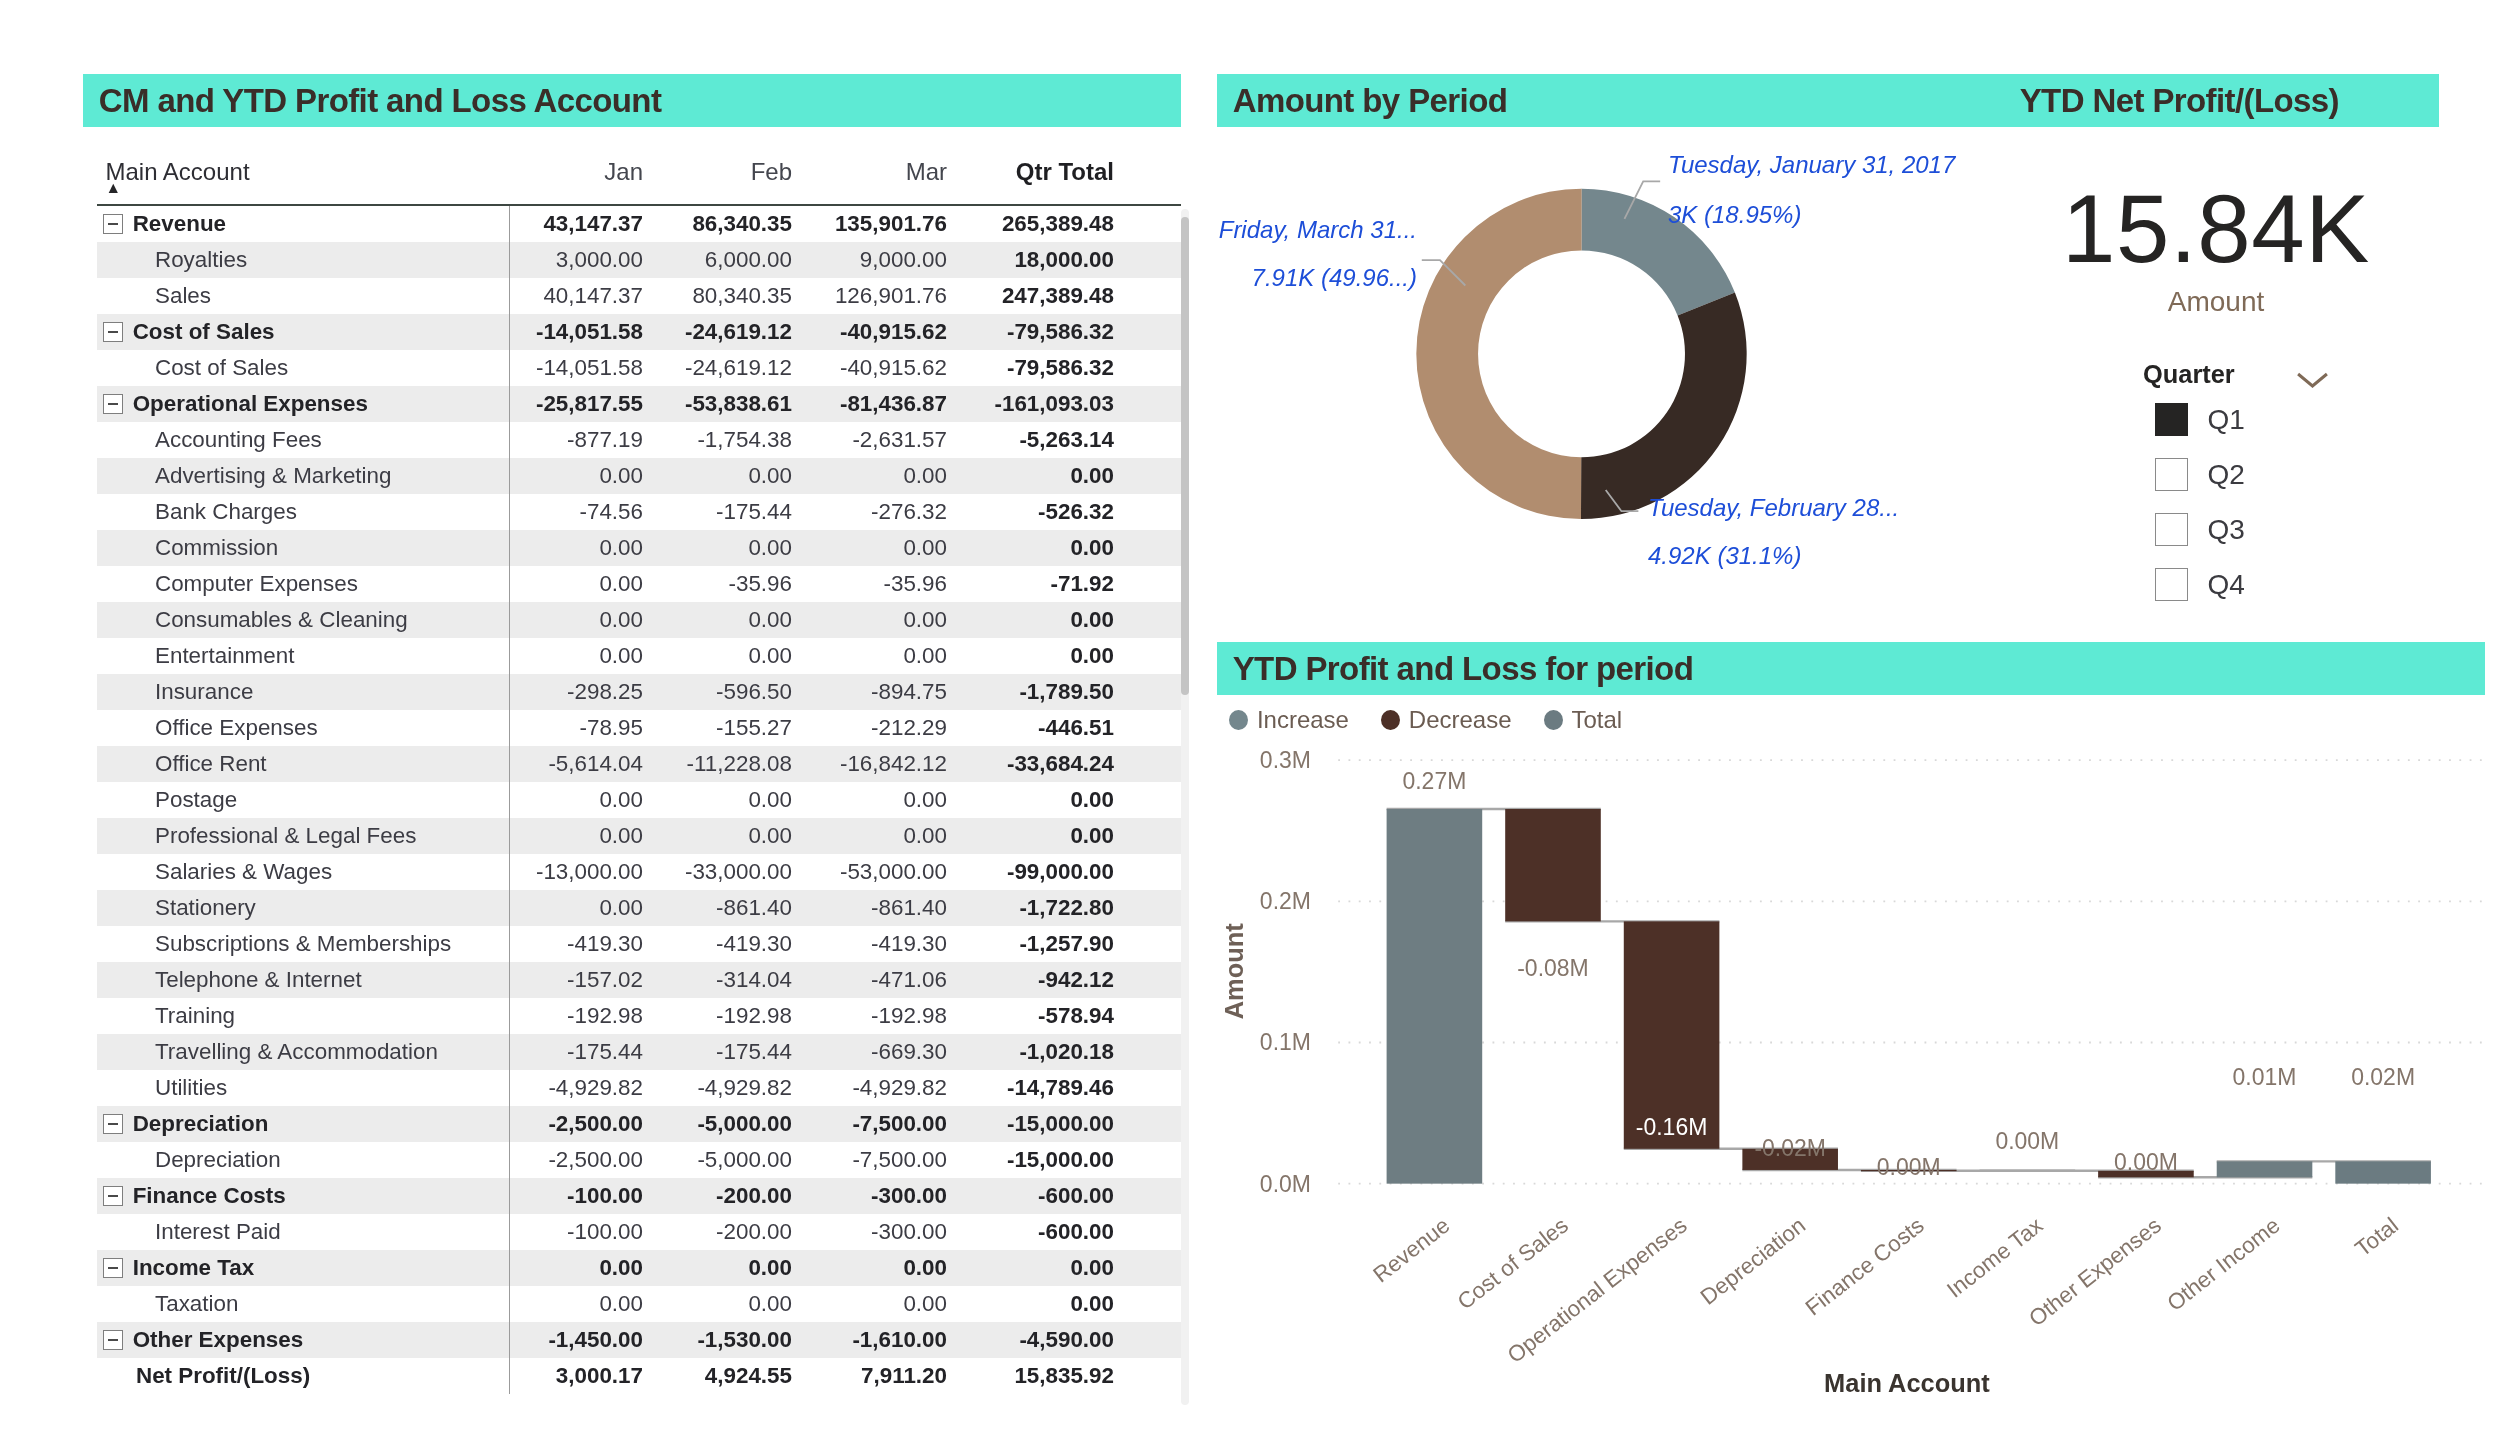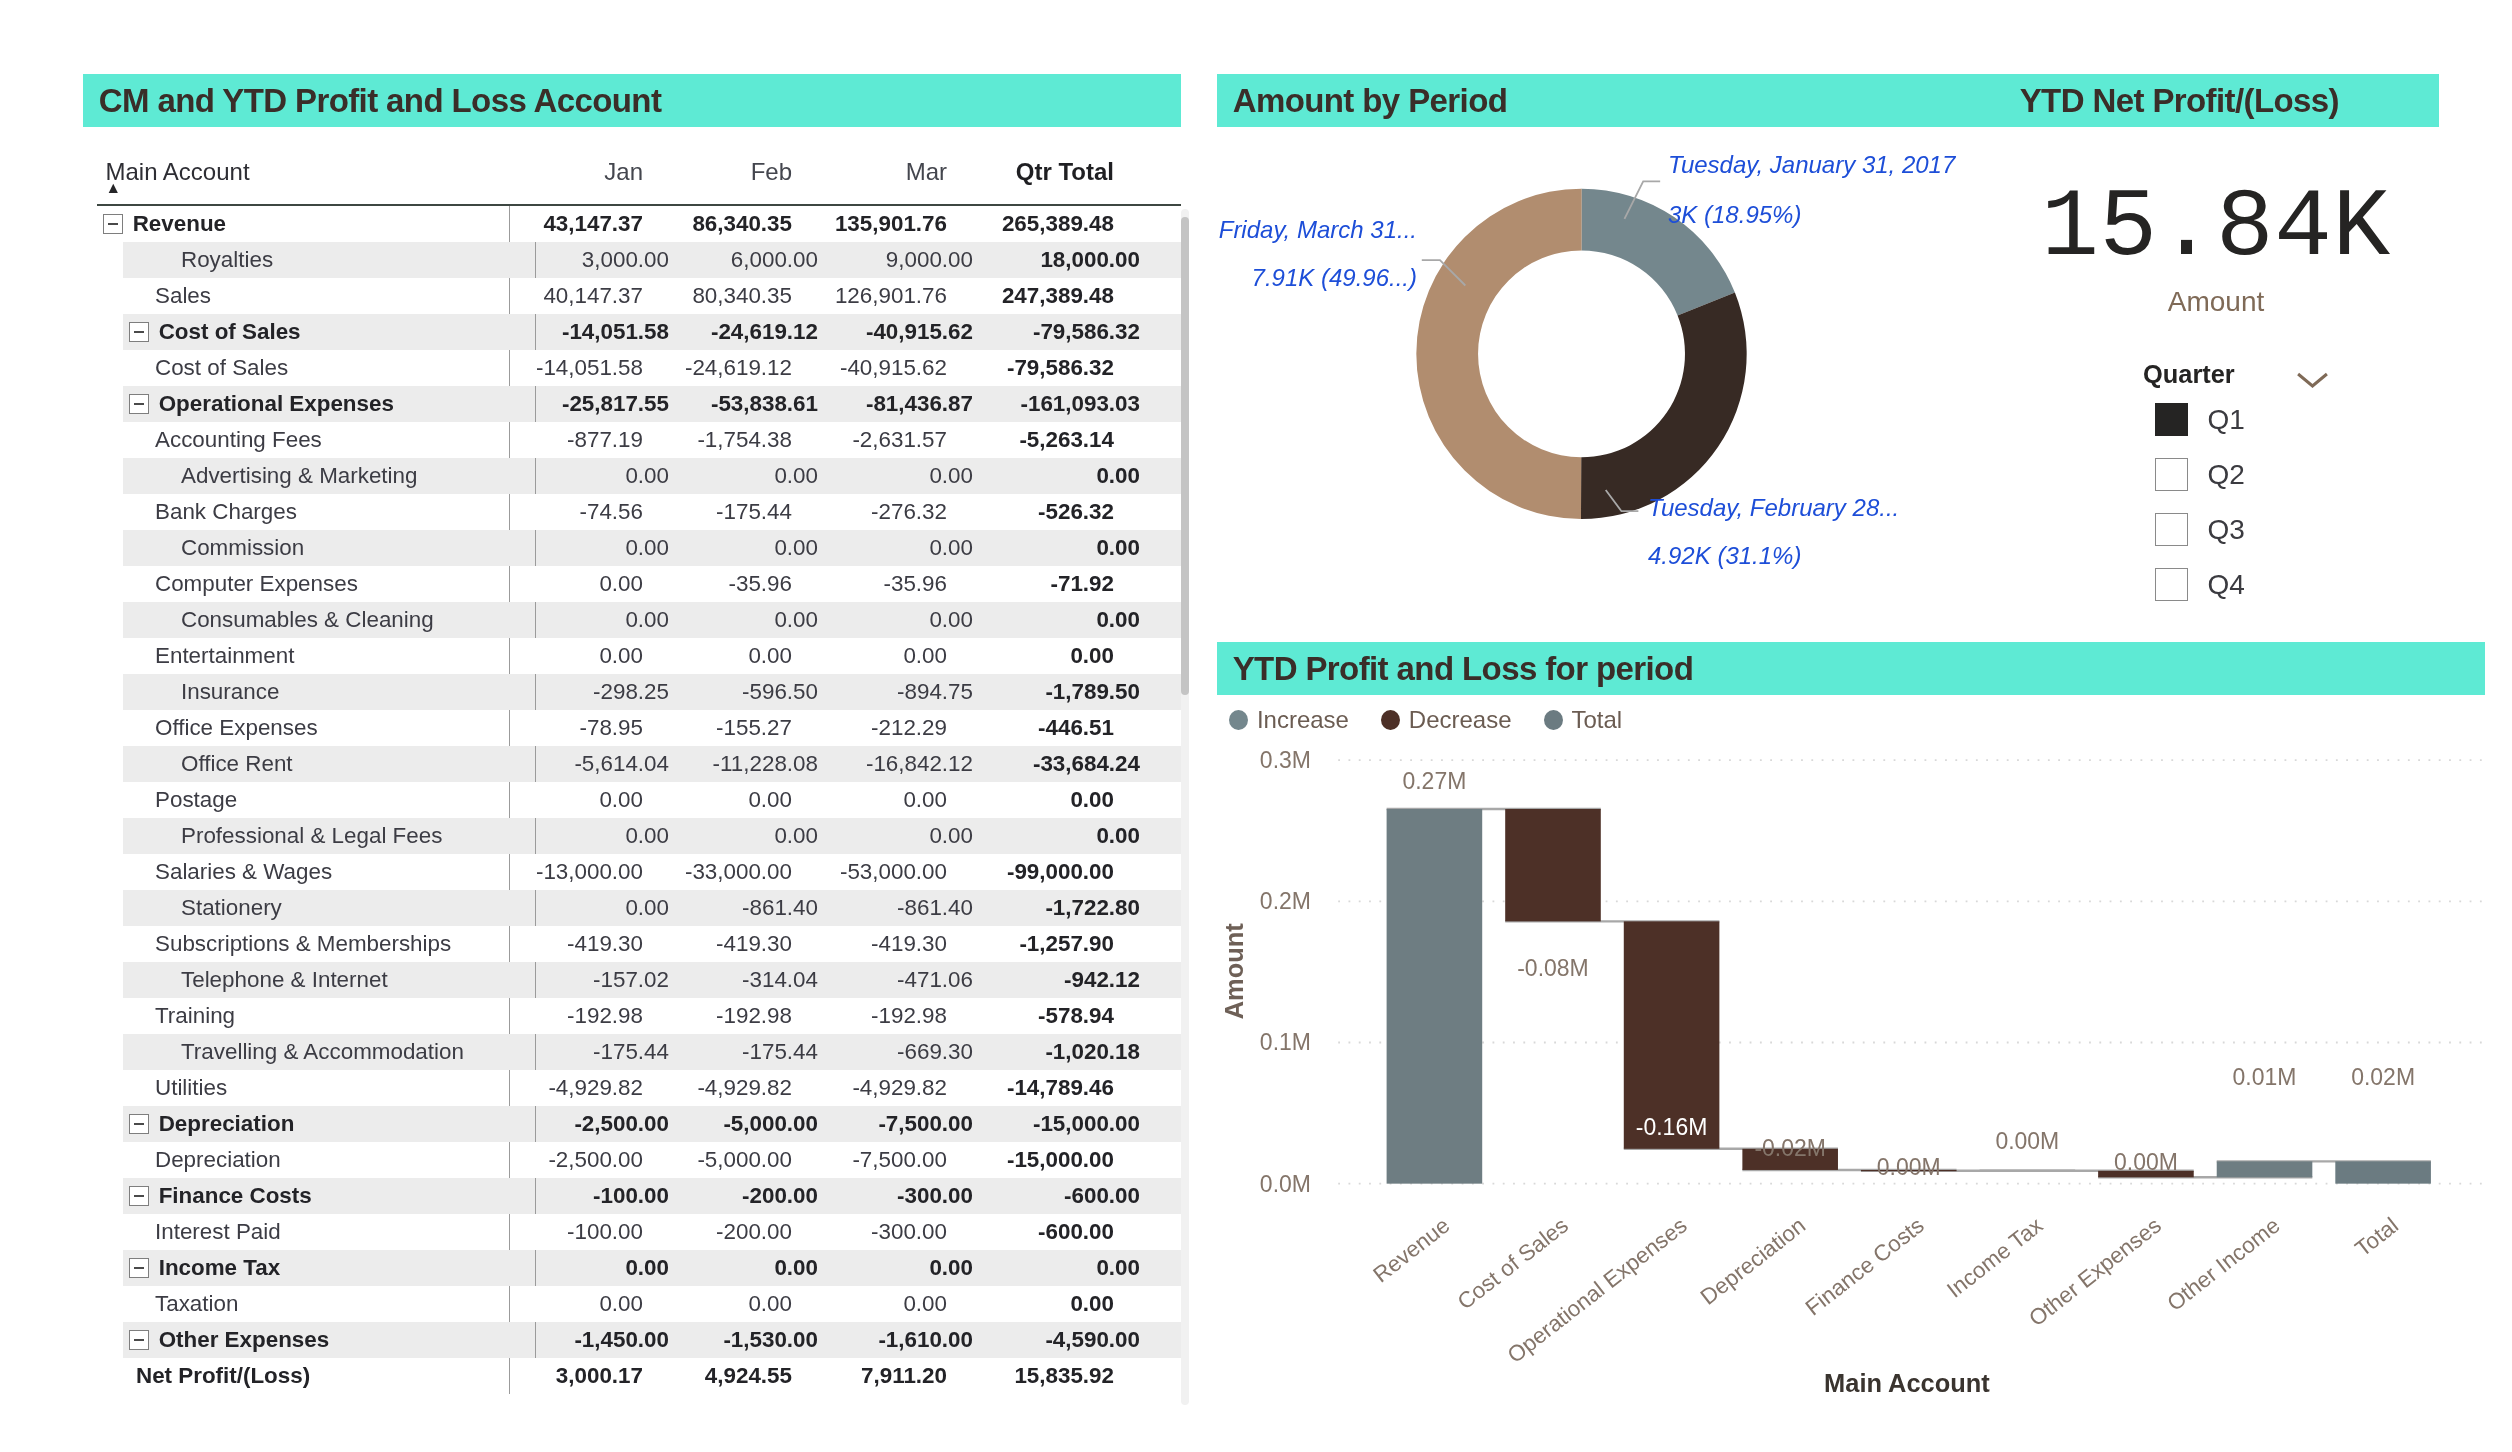--- a/index.html
+++ b/index.html
@@ -11,42 +11,42 @@
   
   #tableWrap{position:absolute;left:97px;top:140px;width:1084px;}
   .thead{position:relative;height:64px;font-size:24px;color:#2e2e34;}
   .thead .hgrid{display:grid;grid-template-columns:412px 140px 149px 155px 167px 1fr;height:100%;align-items:center;}
   .thead .hnum{text-align:right;padding-right:6px;color:#44464e;}
   .thead .hqtr{font-weight:bold;color:#1f1f22;}
   .sortArrow{position:absolute;left:8.5px;top:39px;font-size:15.7px;color:#252528;}
   .hline{height:2.4px;background:#3d4742;width:100%;}
   .t-row{display:grid;grid-template-columns:412px 140px 149px 155px 167px 1fr;height:36px;align-items:center;
     font-size:22.4px;color:#3c3c44;}
-  .t-row.stripe{background:#ececec;margin-left:26px;}
+  .t-row.stripe{background:#ececec;}
   .t-row .name{display:flex;align-items:center;white-space:nowrap;}
   .t-row .num{text-align:right;padding-right:6px;font-variant-numeric:tabular-nums;}
   .t-row .c1{border-left:1.2px solid #9b9b9b;height:36px;line-height:36px;box-sizing:border-box;text-align:right;}
   .t-row .qtr{font-weight:bold;color:#232327;}
   .t-row.parent .name,.t-row.parent .num{font-weight:bold;color:#232327;}
   .t-row.totalrow .name,.t-row.totalrow .num{font-weight:bold;color:#232327;}
   .exp{width:18px;height:18px;border:1.8px solid #7e7e7e;background:#fff;display:inline-flex;
     align-items:center;justify-content:center;margin:0 9.7px 0 6px;flex:0 0 auto;}
   .exp::after{content:"";width:9.7px;height:1.8px;background:#4a4a4a;display:block;}
   .indent1{padding-left:58px;}
   .indent0{padding-left:0px;}
   .indentT{padding-left:39px;}
   
   #sbTrack{position:absolute;left:1181px;top:209px;width:7.9px;height:1196px;background:#f1f1f1;border-radius:4.2px;}
   #sbThumb{position:absolute;left:1181px;top:217px;width:7.9px;height:478px;background:#c4c4c4;border-radius:4.2px;}
   
   .dlabel{position:absolute;font-size:24px;color:#1d4ed8;white-space:nowrap;font-style:italic;}
   .dlabel.r{text-align:right;}
   
   #cardNumber{position:absolute;left:2010px;top:174px;width:412px;text-align:center;
-    font-size:96px;color:#252423;letter-spacing:0.6px;font-family:Liberation Mono, monospace;}
+    font-size:96px;color:#252423;letter-spacing:0.6px;}
   #cardLabel{position:absolute;left:2010px;top:286px;width:412px;text-align:center;
     font-size:28px;color:#7f6a57;}
   
   #slicerTitle{position:absolute;left:2143px;top:360px;font-size:25.4px;font-weight:bold;color:#252423;}
   #slicerChevron{position:absolute;left:2293px;top:368px;}
   .sl-item{position:absolute;left:2155px;display:flex;align-items:center;height:35px;}
   .sl-box{width:33px;height:33px;border:1.8px solid #8a8a8a;background:#fff;box-sizing:border-box;flex:0 0 auto;}
   .sl-box.checked{background:#252423;border-color:#252423;}
   .sl-label{margin-left:19.4px;font-size:28px;color:#3b3b40;}
   

